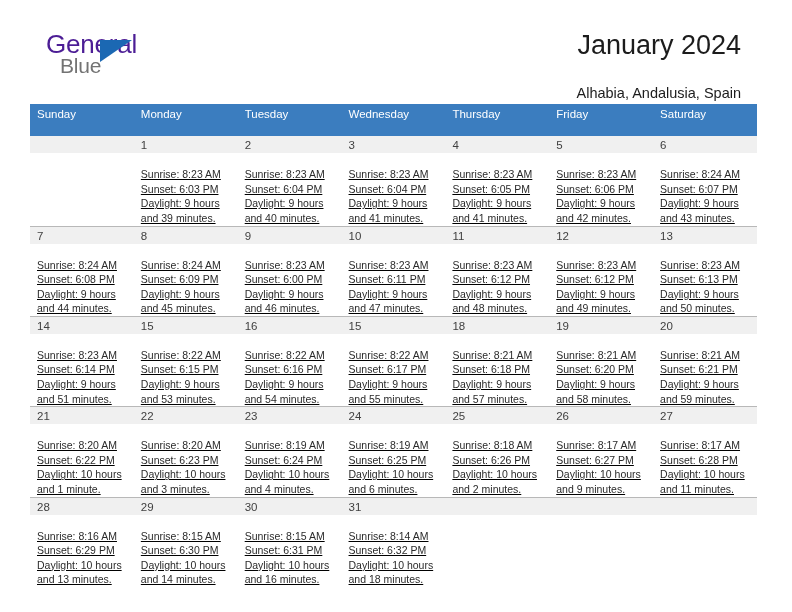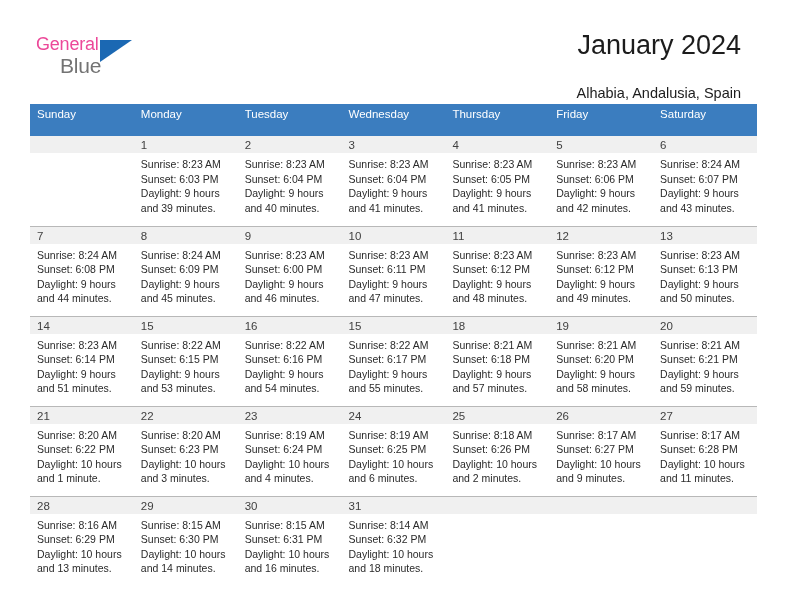--- a/index.html
+++ b/index.html
@@ -29,24 +29,24 @@
 
   .brand {
     position: absolute;
     left: 0;
     top: 2px;
     width: 130px;
     height: 58px;
   }
   .brand-general {
     position: absolute;
-    left: 6px;
+    left: 16px;
     top: 2px;
-    font-size: 18px;
-    color: #ec4899;
+    font-size: 26px;
+    color: #4c1d95;
     letter-spacing: -0.2px;
     line-height: 24px;
   }
   .brand-blue {
     position: absolute;
     left: 30px;
     top: 24px;
     font-size: 21px;
     color: #737373;
     letter-spacing: -0.2px;
@@ -120,21 +120,22 @@
     padding: 1px 0 0 7px;
     font-size: 11.5px;
     color: #3f3f3f;
     line-height: 16px;
   }
   .cell-empty .daynum-band {
     background: #f0f0f0;
   }
 
   .cell-body {
-    padding: 4px 6px 0 7px;
+    padding: 14px 6px 0 7px;
+    text-decoration: underline;
   }
   .cell-body div {
     font-size: 10.5px;
     color: #2a2a2a;
     line-height: 14.6px;
     white-space: nowrap;
   }
 </style>
 </head>
 <body>

